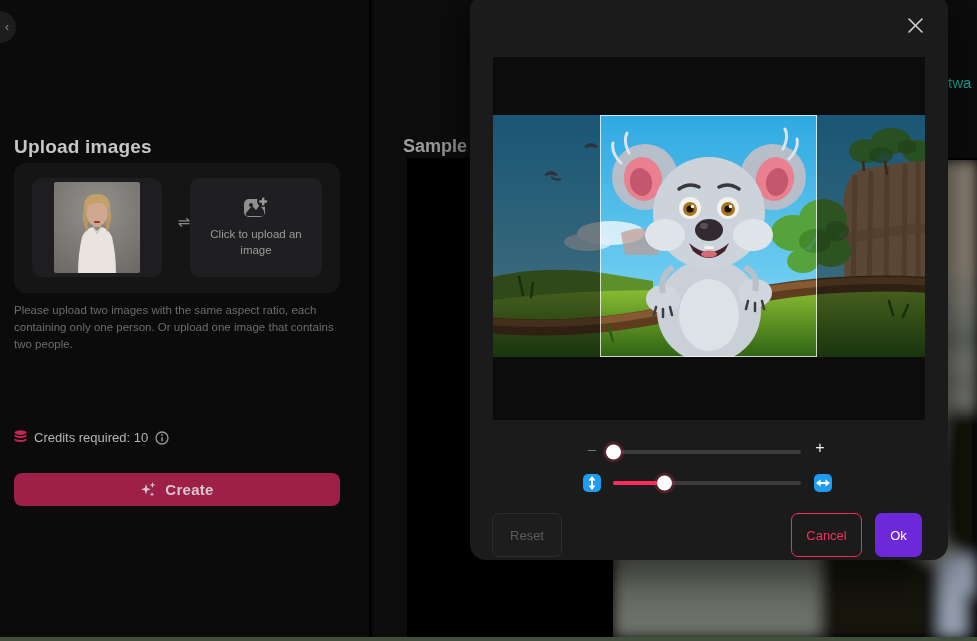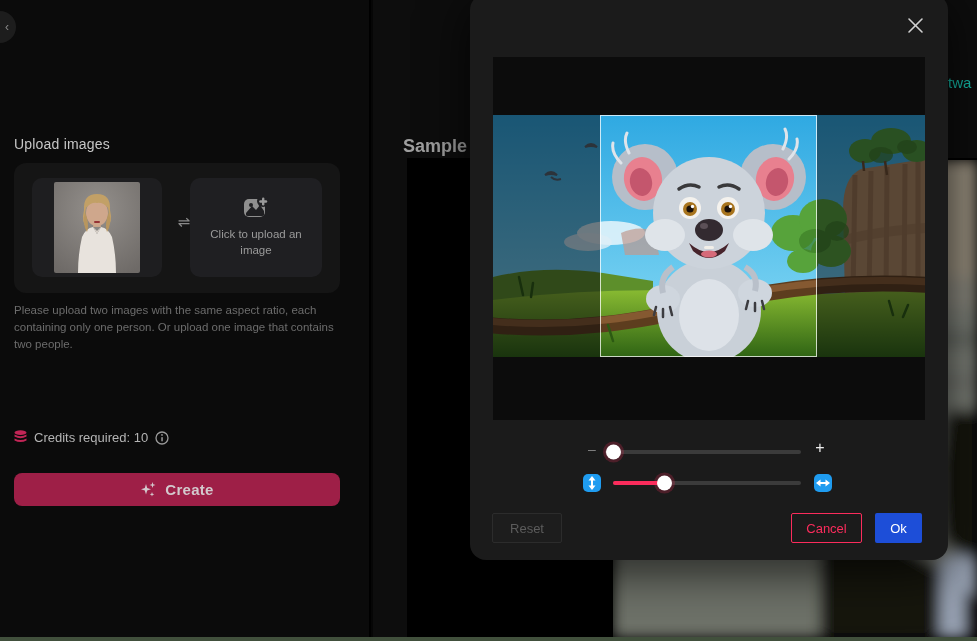--- a/index.html
+++ b/index.html
@@ -12,21 +12,21 @@
 
   
   #left-panel { left:0; top:0; width:371px; height:641px; background:#0b0b0b; border-right:2px solid #000; }
   #middle-panel { left:373px; top:0; width:604px; height:641px; background:#0d0d0d; }
   #video-area { left:34px; top:158px; width:570px; height:483px; background:#000; }
 
   #collapse-btn { left:-16px; top:11px; width:32px; height:32px; border-radius:50%;
     background:#1d1d1d; display:flex; align-items:center; justify-content:center; }
   #collapse-btn span { color:#8a8a8a; font-size:12px; margin-left:14px; }
 
-  .panel-title { font-weight:normal; font-size:14px; color:#c6c6c6; letter-spacing:.2px; }
+  .panel-title { font-weight:bold; font-size:19px; color:#c6c6c6; letter-spacing:.2px; }
 
   #upload-box { left:14px; top:163px; width:326px; height:130px; background:#151515; border-radius:12px; }
   .slot { position:absolute; top:15px; height:99px; border-radius:10px; background:#1e1e20; }
   #slot-uploaded { left:18px; width:130px; display:flex; align-items:center; justify-content:center; }
   #slot-uploaded svg { border-radius:2px; }
   #swap-icon { position:absolute; left:156px; top:50px; width:28px; text-align:center;
     color:#8a8a8a; font-size:15px; }
   #slot-upload { left:176px; width:132px; background:#1f1f22; display:flex; flex-direction:column;
     align-items:center; justify-content:center; gap:7px; cursor:pointer; }
   #slot-upload .lbl { font-size:11.5px; color:#9a9a9a; text-align:center; line-height:1.35; width:104px; }
@@ -70,25 +70,25 @@
     background:#fff; transform:translateY(-50%); box-shadow:0 0 0 3px rgba(251,44,92,.22); cursor:grab; }
   #zoom-track { left:135px; top:456px; width:196px; height:4px; }
   #zoom-minus { left:114px; top:447px; width:16px; text-align:center; color:#7d7d7d; font-size:14px; cursor:pointer; }
   #zoom-plus  { left:342px; top:445px; width:16px; text-align:center; color:#ededed; font-size:16px; cursor:pointer; }
   #stretch-track { left:143px; top:487px; width:188px; height:4px; }
   .blue-btn { position:absolute; width:18px; height:18px; border-radius:5px; background:#1f9cf0;
     display:flex; align-items:center; justify-content:center; cursor:pointer; }
   #stretch-v-btn { left:113px; top:480px; }
   #stretch-h-btn { left:344px; top:480px; }
 
-  .btn { position:absolute; top:519px; height:30px; border-radius:2px; display:flex; align-items:center;
+  .btn { position:absolute; top:519px; height:44px; border-radius:7px; display:flex; align-items:center;
     justify-content:center; font-size:13px; cursor:pointer; }
   #reset-btn { left:22px; width:70px; background:#1d1d1d; border:1px solid #2c2c2c; color:#5c5c5c; }
   #cancel-btn { left:321px; width:71px; background:transparent; border:1.5px solid #fb2c5c; color:#fb2c5c; }
-  #ok-btn { left:405px; width:47px; background:#1d4ed8; color:#fff; }
+  #ok-btn { left:405px; width:47px; background:#6d28d9; color:#fff; }
 </style>
 </head>
 <body>
 
 <div id="left-panel" class="abs">
   <div id="collapse-btn" class="abs">
     <span>‹</span>
   </div>
 
   <div class="abs panel-title" style="left:14px;top:136px">Upload images</div>

